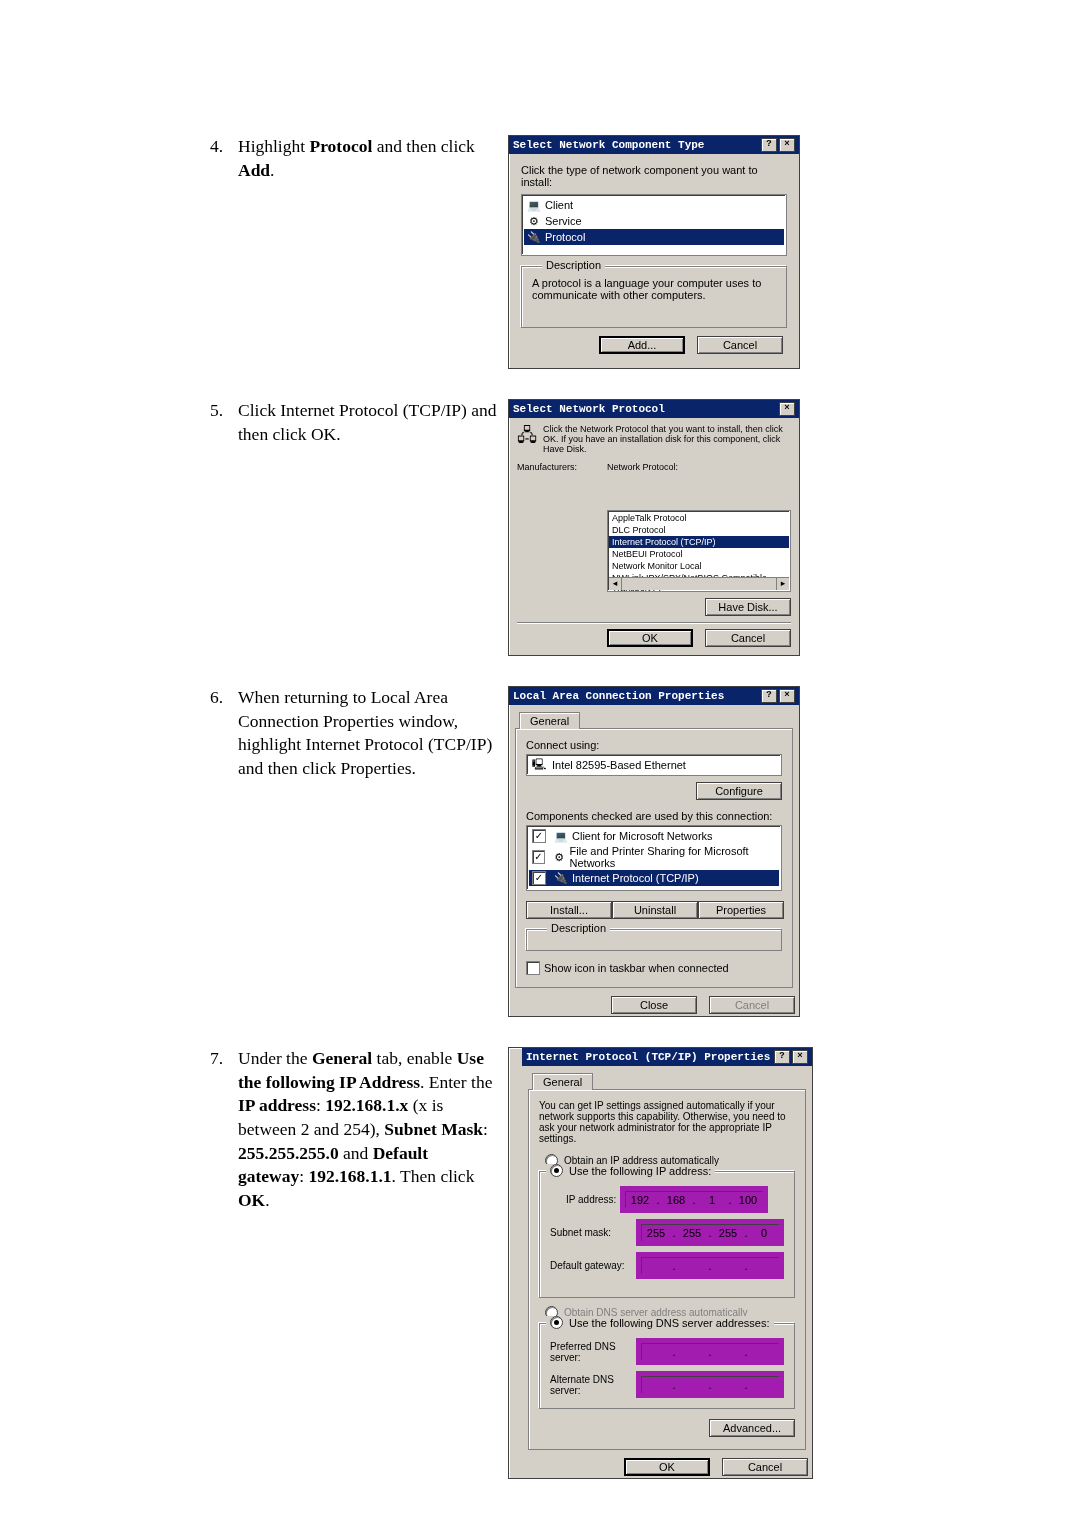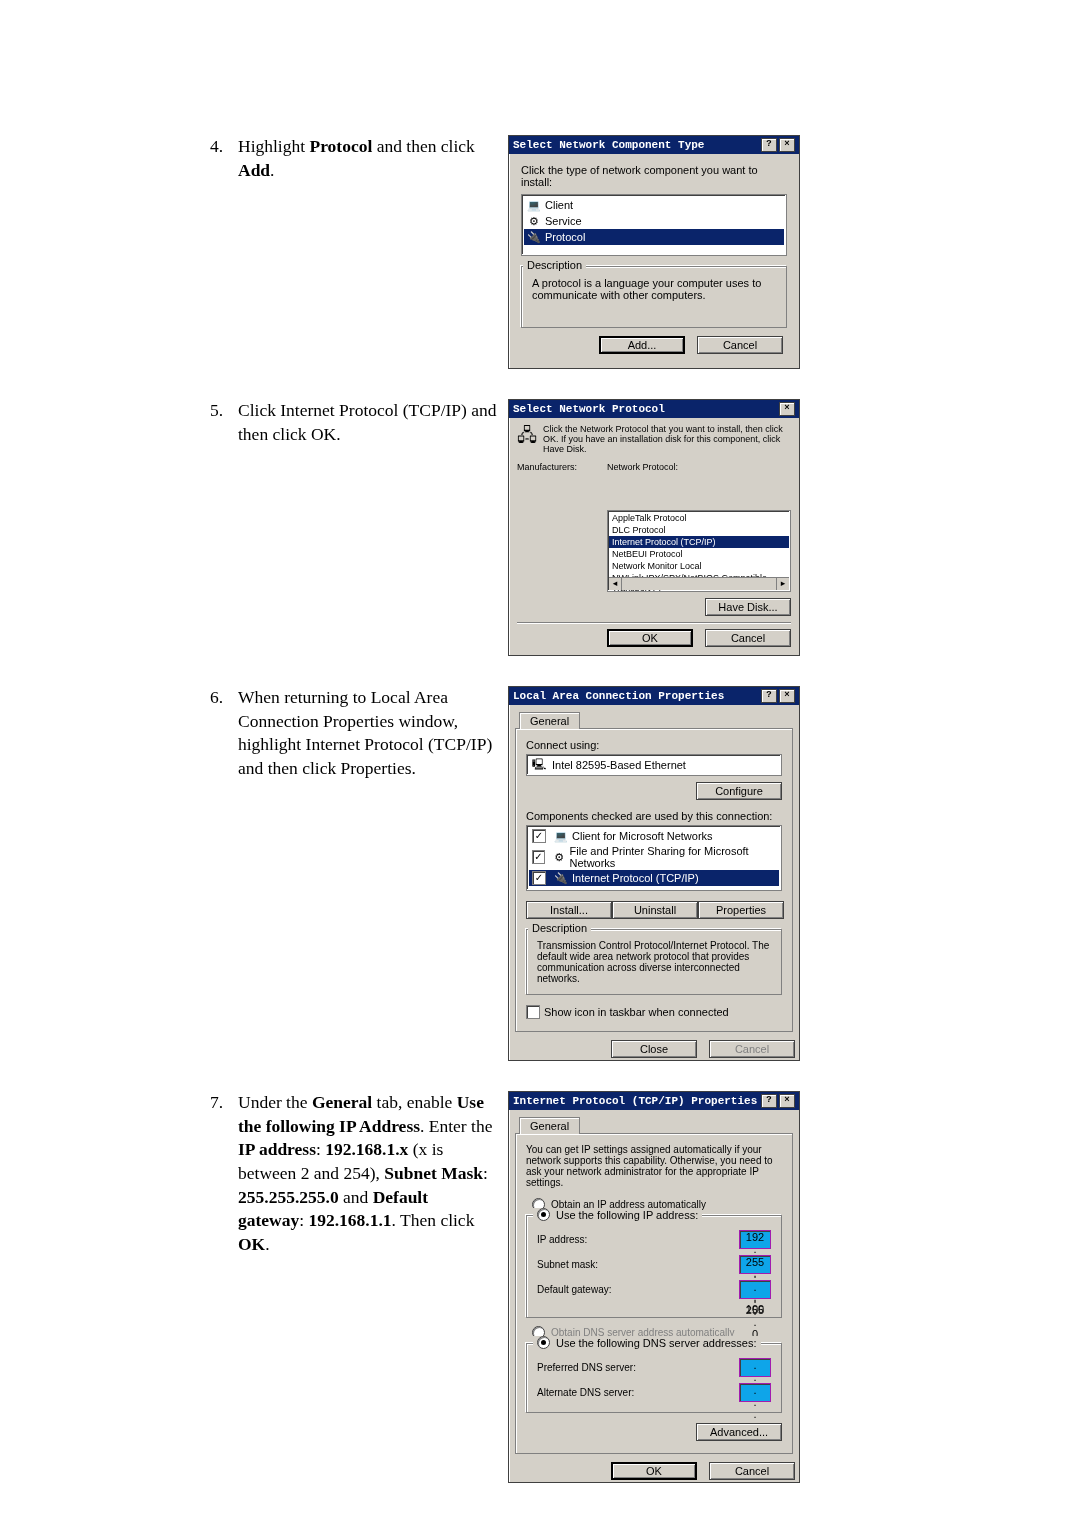--- a/index.html
+++ b/index.html
@@ -91,21 +91,21 @@
   }
   .groupbox {
     border: 1px solid #808080;
     box-shadow: 1px 1px 0 #fff inset, -1px -1px 0 #fff;
     padding: 10px 10px 10px 10px;
     position: relative;
     margin-top: 10px;
   }
   .groupbox > .legend {
     position: absolute;
-    top: -8px; left: 1px;
+    top: -8px; left: 20px;
     background: #d4d0c8;
     padding: 0 4px;
     font-size: 11px;
   }
   .listrow {
     padding: 1px 3px;
     display: flex; align-items: center;
     gap: 4px;
   }
   .listrow.sel {
@@ -136,28 +136,27 @@
   .tabpanel {
     border:1px solid #808080;
     box-shadow: inset 1px 1px 0 #fff;
     background:#d4d0c8;
     padding:10px 10px 12px 10px;
   }
 
   
   .ipbox {
     display:inline-flex;
-    border:1px solid #a21caf;
+    border:5px solid #a21caf;
     box-shadow: inset 1px 1px 0 #404040;
-    background:#0ea5e9;
+    background:#a21caf;
     height:17px;
     align-items:center;
     font-family: Tahoma, sans-serif;
     font-size:11px;
-    flex-direction:column;
   }
   .ipbox .seg { width:30px; text-align:center; }
   .ipbox .dot { width:6px; text-align:center; }
 
   .checkbox {
     width:12px;height:12px;
     border:1px solid #808080;
     box-shadow: inset 1px 1px 0 #404040;
     background:#fff;
     display:inline-flex;align-items:center;justify-content:center;
@@ -330,21 +329,20 @@
                 <span>Internet Protocol (TCP/IP)</span>
               </div>
             </div>
             <div style="display:flex;margin-top:10px;">
               <span class="w-btn" style="flex:1;">Install...</span>
               <span class="w-btn" style="flex:1;">Uninstall</span>
               <span class="w-btn" style="flex:1;">Properties</span>
             </div>
             <div class="groupbox">
               <div class="legend">Description</div>
-              <div style="font-size:10px;">Transmission Control Protocol/Internet Protocol. The default wide area network protocol that provides communication across diverse interconnected networks.</div>
             </div>
             <div style="margin-top:10px;display:flex;align-items:center;">
               <span class="checkbox"></span>
               <span>Show icon in taskbar when connected</span>
             </div>
           </div>
         </div>
         <div class="btnrow">
           <span class="w-btn">Close</span>
           <span class="w-btn disabled-text">Cancel</span>
@@ -353,21 +351,21 @@
     </div>
   </div>
 
   <div class="step-row" style="margin-bottom:0;">
     <div class="step-num">7.</div>
     <div class="step-text">
       <span>Under the </span><strong>General</strong><span> tab, enable </span><strong>Use the following IP Address</strong><span>. Enter the </span><strong>IP address</strong><span>: </span><strong>192.168.1.x</strong><span> (x is between 2 and 254), </span><strong>Subnet Mask</strong><span>: </span><strong>255.255.255.0</strong><span> and </span><strong>Default gateway</strong><span>: </span><strong>192.168.1.1</strong><span>. Then click </span><strong>OK</strong><span>.</span>
     </div>
     <div class="step-image">
 
-      <div class="win" style="width:290px;">
+      <div class="win" style="width:290px;padding-left:13px;">
         <div class="win-title">
           <span>Internet Protocol (TCP/IP) Properties</span>
           <span class="spacer"></span>
           <span class="tb-btn">?</span>
           <span class="tb-btn">×</span>
         </div>
         <div style="padding:6px 6px 0 6px;">
           <div class="tabstrip">
               <div class="tab">General</div>
             </div>
@@ -376,21 +374,21 @@
 
             <div style="display:flex;align-items:center;margin:2px 0 2px 6px;">
               <span class="radio"></span>
               <span>Obtain an IP address automatically</span>
             </div>
             <div class="groupbox" style="margin-top:4px;padding:8px 10px 10px 10px;">
               <div class="legend" style="top:-8px;left:6px;display:flex;align-items:center;">
                 <span class="radio checked"></span>
                 <span>Use the following IP address:</span>
               </div>
-              <div style="display:flex;align-items:center;margin:6px 0;">
+              <div style="display:flex;align-items:center;margin:6px 16px;">
                 <span style="flex:1;">IP address:</span>
                 <span class="ipbox">
                   <span class="seg">192</span>
                     <span class="dot">.</span>
                   <span class="seg">168</span>
                     <span class="dot">.</span>
                   <span class="seg">1</span>
                     <span class="dot">.</span>
                   <span class="seg">100</span>
                 </span>

